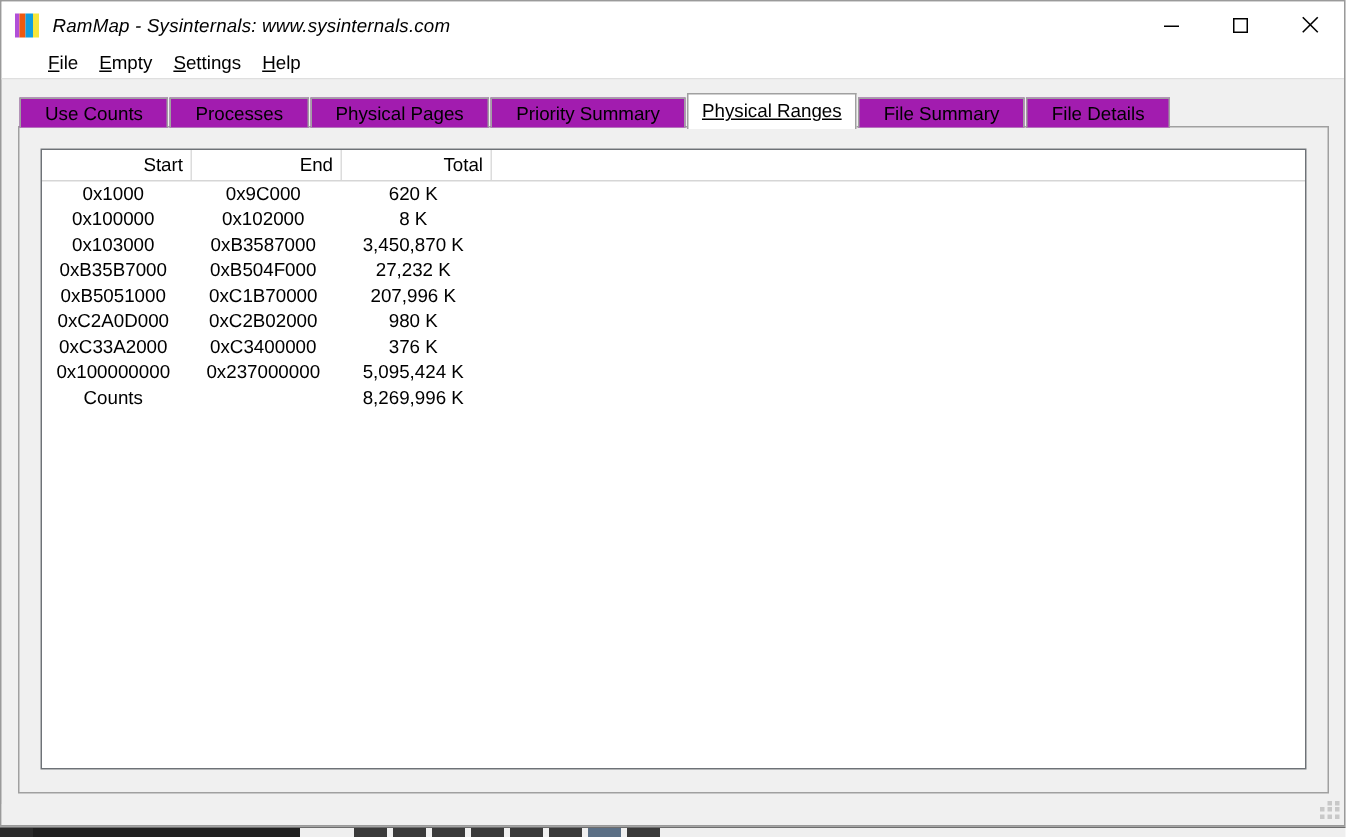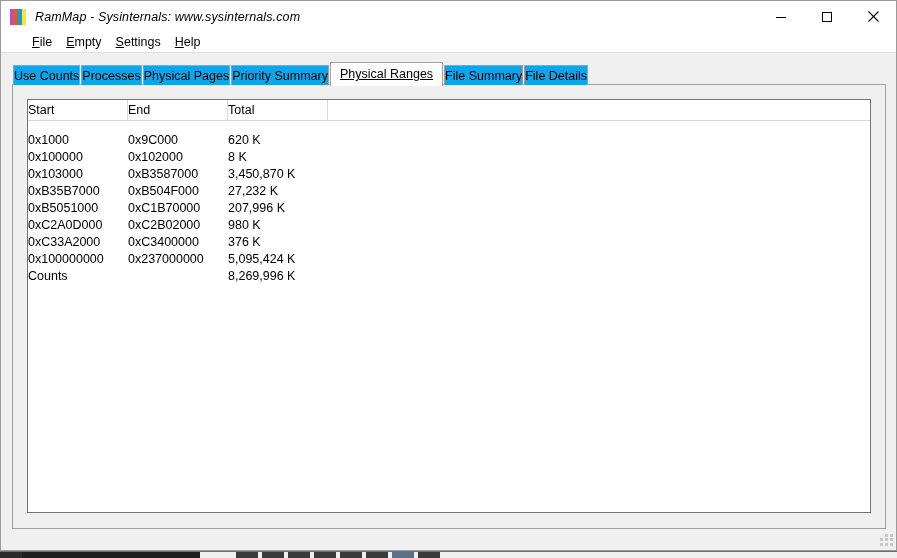--- a/index.html
+++ b/index.html
@@ -99,25 +99,25 @@
     height: 24px;
     display: flex;
     align-items: flex-end;
     padding-left: 1px;
     z-index: 3;
   }
   .tab {
     position: relative;
     height: 20px;
     line-height: 20px;
-    padding: 0 0;
+    padding: 0 16px;
     margin-right: 1px;
     font-size: 12.5px;
     color: #000000;
-    background: #0ea5e9;
+    background: #a21caf;
     border: 1px solid #a0a0a0;
     border-bottom: none;
     box-sizing: border-box;
     white-space: nowrap;
     border-radius: 0;
   }
   .tab.selected {
     height: 24px;
     line-height: 23px;
     background: #ffffff;
@@ -159,37 +159,38 @@
     border-bottom: 1px solid #d6d6d6;
     box-sizing: border-box;
   }
   .hcell {
     position: absolute;
     top: 0;
     height: 20px;
     line-height: 20px;
     font-size: 12.5px;
     color: #000000;
+    text-align: right;
     padding-right: 5px;
     box-sizing: border-box;
     border-right: 1px solid #dcdcdc;
   }
   .rows { position: relative; }
   .row {
     position: relative;
     height: 17px;
   }
   .cell {
     position: absolute;
-    top: 11px;
+    top: 0;
     height: 17px;
     line-height: 17px;
     font-size: 12.5px;
     color: #000000;
-    text-align: left;
+    text-align: center;
     padding-right: 5px;
     box-sizing: border-box;
     white-space: nowrap;
   }
 
   
   .col-start { left: 0px;   width: 100px; }
   .col-end   { left: 100px; width: 100px; }
   .col-size  { left: 200px; width: 100px; }
 

